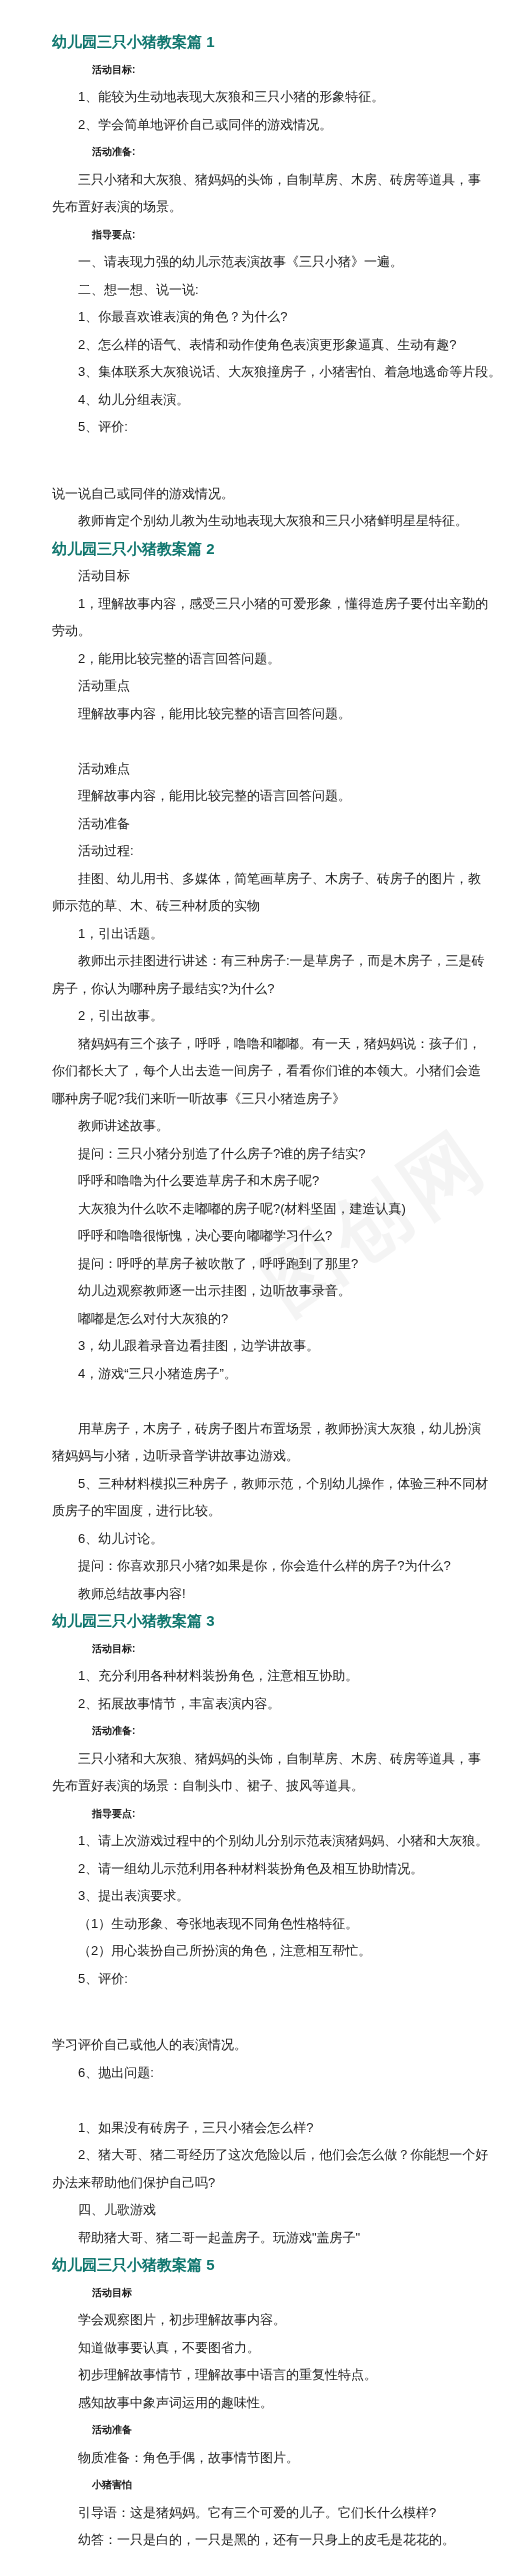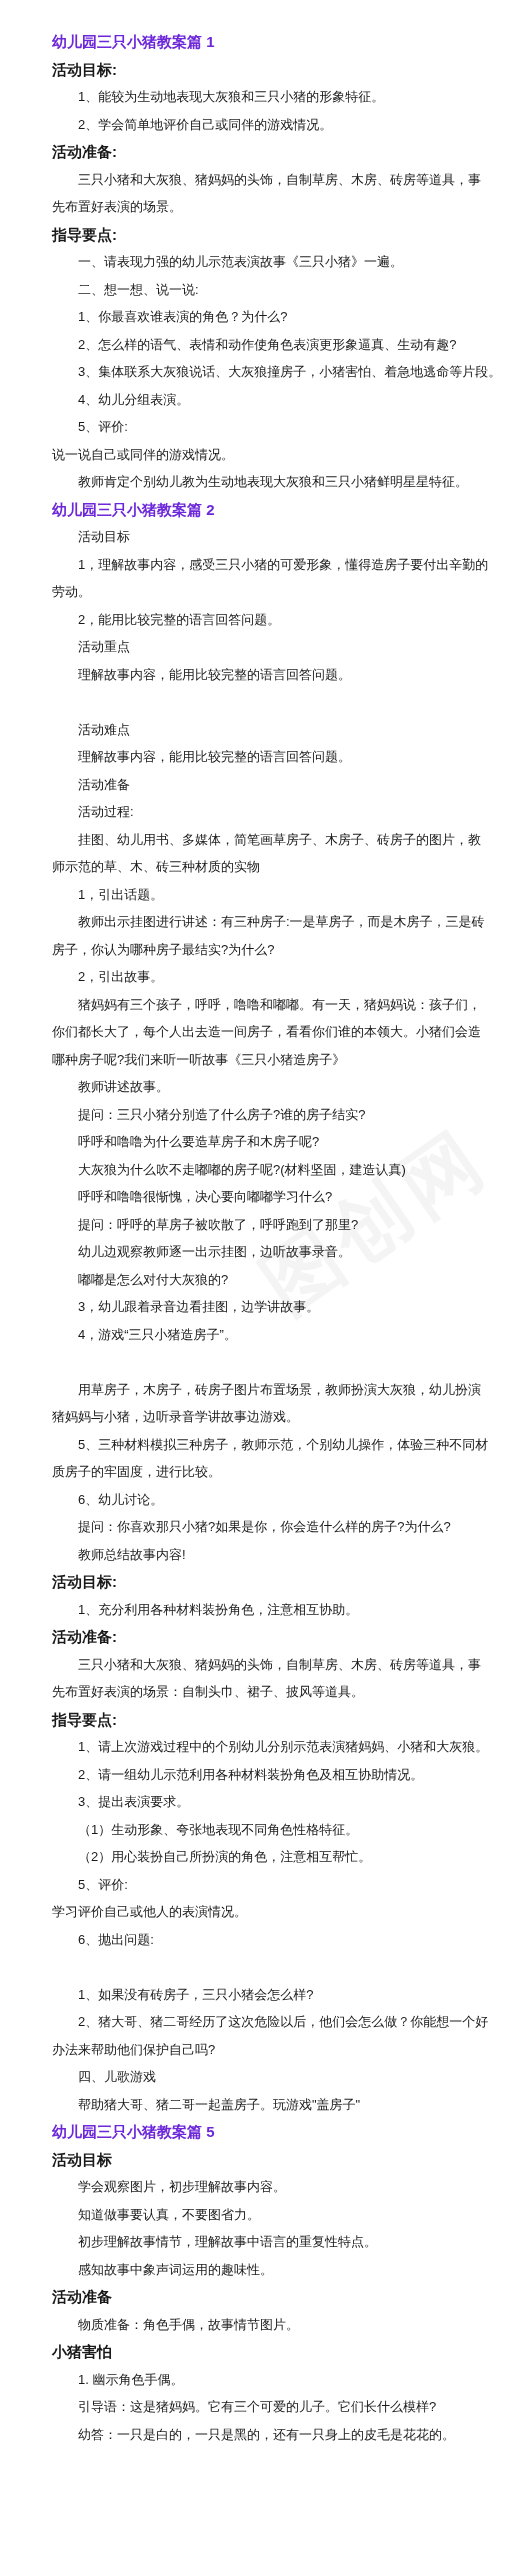--- a/index.html
+++ b/index.html
@@ -21,33 +21,35 @@
     min-height: 2770px;
     padding: 28px 19.6px 0 52px;
   }
   .line {
     font-size: 13px;
     line-height: 27.5px;
     letter-spacing: 0;
     word-break: break-all;
   }
   .sec-title {
-    color: #6d28d9;
+    color: #0f766e;
     font-weight: 700;
     font-size: 15px;
   }
   .header {
     font-weight: 700;
-    font-size: 15px;
+    font-size: 10px;
+    margin-left: 40px;
   }
   .para {
     text-indent: 26px;
   }
   .flush {
     text-indent: 0;
+    margin-top: 39px;
   }
   .blank {
     height: 27.5px;
   }
   .watermark {
     position: absolute;
     top: 1252px;
     left: 242px;
     transform: rotate(-35deg);
     transform-origin: left top;
@@ -112,22 +114,24 @@
         <div class="line para">3，幼儿跟着录音边看挂图，边学讲故事。</div>
         <div class="line para">4，游戏“三只小猪造房子”。</div>
         <div class="blank"></div>
         <div class="line para">用草房子，木房子，砖房子图片布置场景，教师扮演大灰狼，幼儿扮演<br>猪妈妈与小猪，边听录音学讲故事边游戏。</div>
         <div class="line para">5、三种材料模拟三种房子，教师示范，个别幼儿操作，体验三种不同材<br>质房子的牢固度，进行比较。</div>
         <div class="line para">6、幼儿讨论。</div>
         <div class="line para">提问：你喜欢那只小猪?如果是你，你会造什么样的房子?为什么?</div>
         <div class="line para">教师总结故事内容!</div>
       </section>
       <section>
+        <div class="line sec-title">幼儿园三只小猪教案篇 3</div>
         <div class="line header">活动目标:</div>
         <div class="line para">1、充分利用各种材料装扮角色，注意相互协助。</div>
+        <div class="line para">2、拓展故事情节，丰富表演内容。</div>
         <div class="line header">活动准备:</div>
         <div class="line para">三只小猪和大灰狼、猪妈妈的头饰，自制草房、木房、砖房等道具，事<br>先布置好表演的场景：自制头巾、裙子、披风等道具。</div>
         <div class="line header">指导要点:</div>
         <div class="line para">1、请上次游戏过程中的个别幼儿分别示范表演猪妈妈、小猪和大灰狼。</div>
         <div class="line para">2、请一组幼儿示范利用各种材料装扮角色及相互协助情况。</div>
         <div class="line para">3、提出表演要求。</div>
         <div class="line para">（1）生动形象、夸张地表现不同角色性格特征。</div>
         <div class="line para">（2）用心装扮自己所扮演的角色，注意相互帮忙。</div>
         <div class="line para">5、评价:</div>
         <div class="line flush">学习评价自己或他人的表演情况。</div>
@@ -141,19 +145,18 @@
       <section>
         <div class="line sec-title">幼儿园三只小猪教案篇 5</div>
         <div class="line header">活动目标</div>
         <div class="line para">学会观察图片，初步理解故事内容。</div>
         <div class="line para">知道做事要认真，不要图省力。</div>
         <div class="line para">初步理解故事情节，理解故事中语言的重复性特点。</div>
         <div class="line para">感知故事中象声词运用的趣味性。</div>
         <div class="line header">活动准备</div>
         <div class="line para">物质准备：角色手偶，故事情节图片。</div>
         <div class="line header">小猪害怕</div>
-        <div class="line para">1. 幽示角色手偶。</div>
         <div class="line para">引导语：这是猪妈妈。它有三个可爱的儿子。它们长什么模样?</div>
         <div class="line para">幼答：一只是白的，一只是黑的，还有一只身上的皮毛是花花的。</div>
       </section>
     </div>
 </div>
 
 
 </body></html>

